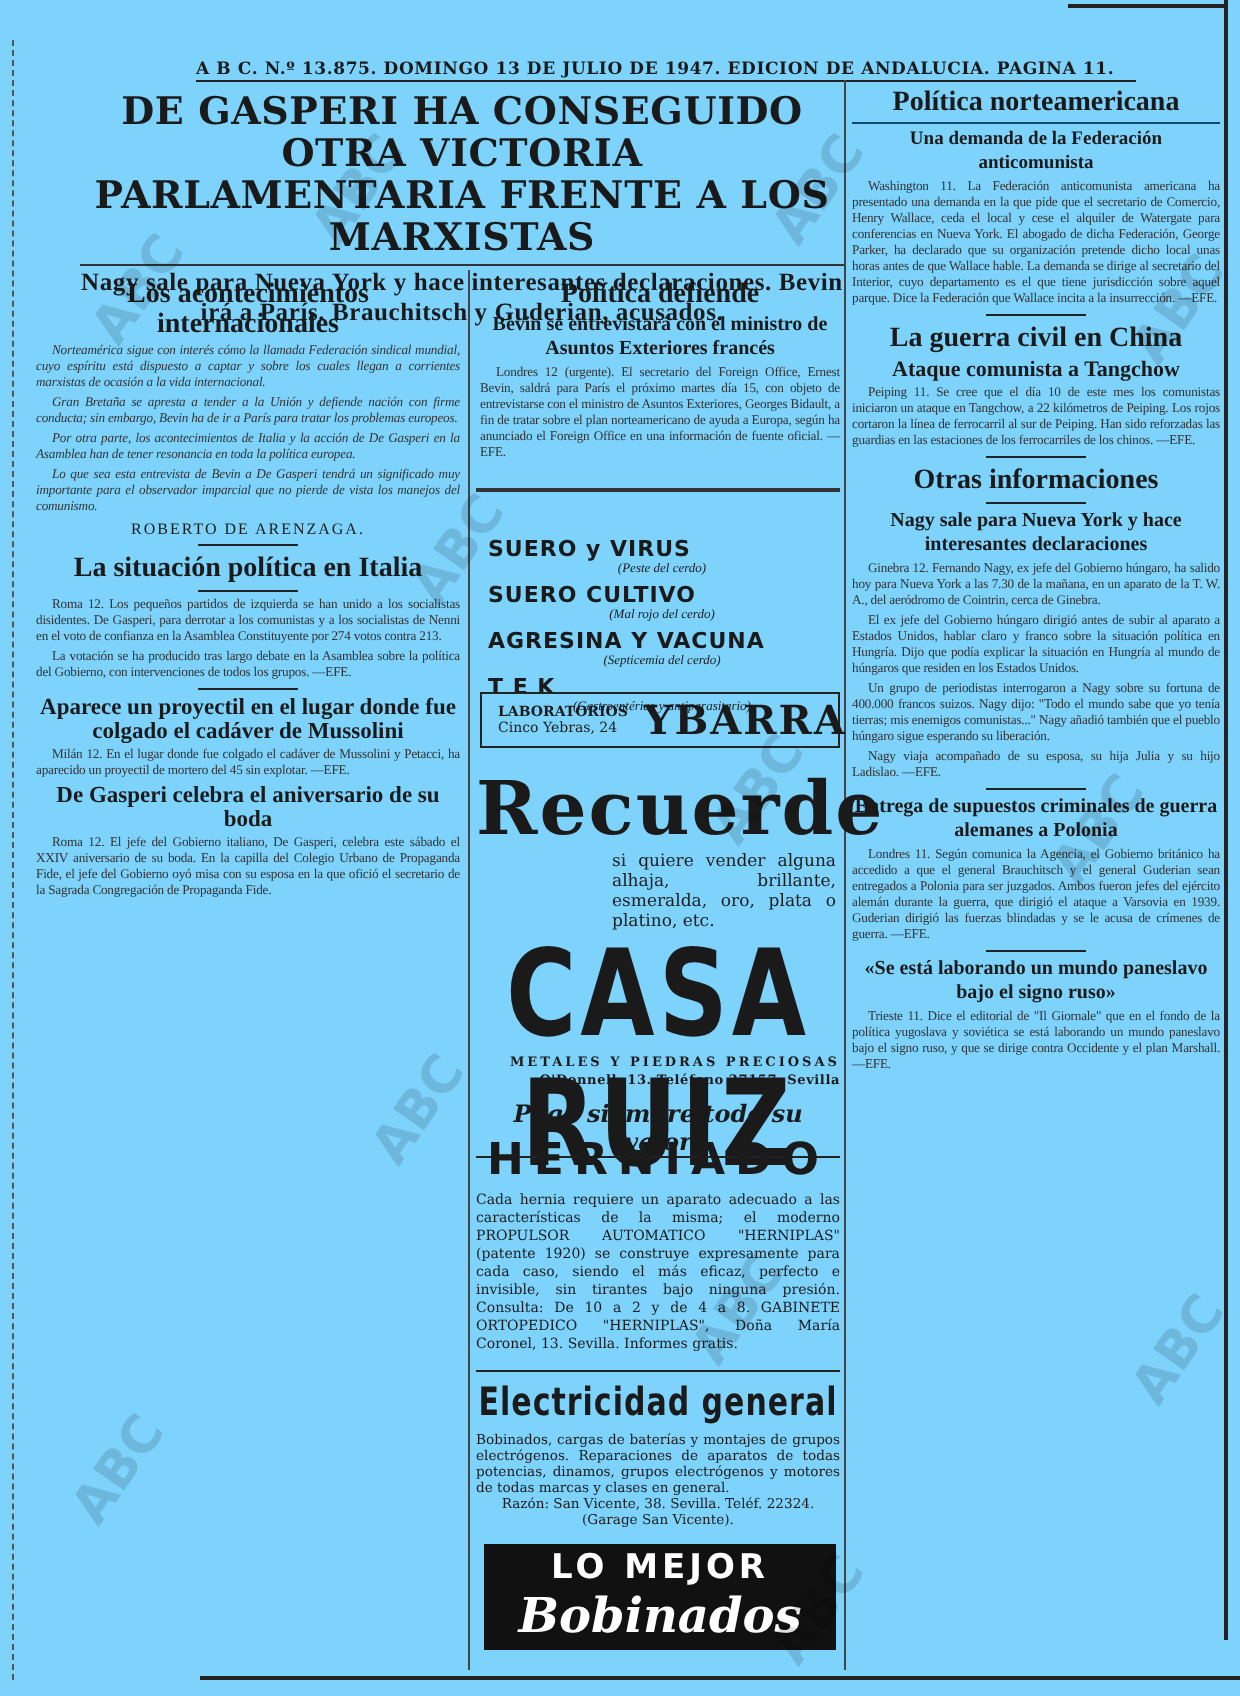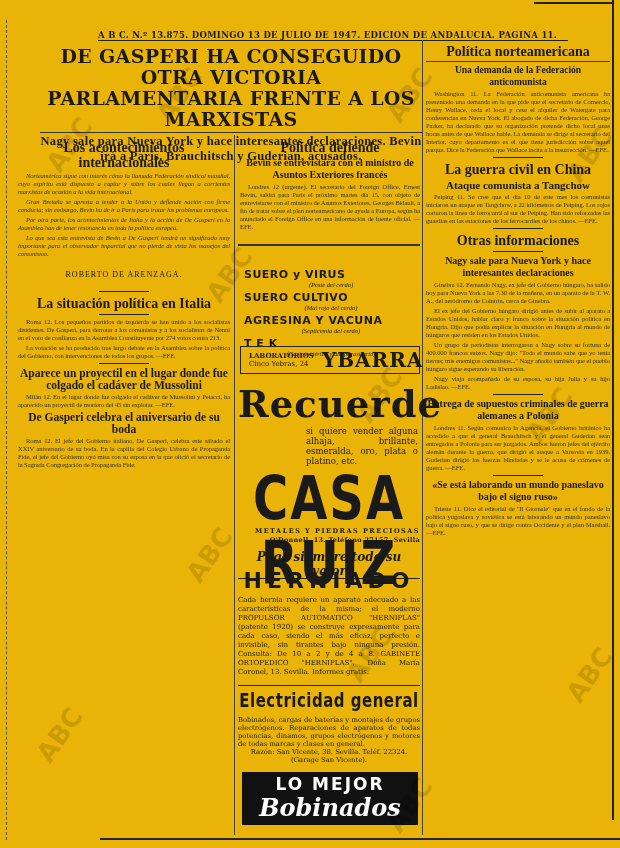--- a/index.html
+++ b/index.html
@@ -1,31 +1,31 @@
 <!DOCTYPE html>
 <html><head>
 <meta charset="utf-8">
 <style>
   html,body{margin:0;padding:0;background:#fff;}
   body{width:620px;height:848px;overflow:hidden;position:relative;font-family:"DejaVu Serif",serif;color:#1a1a1a;}
-  .page{position:absolute;left:0;top:0;width:620px;height:848px;background:#eab308;}
+  .page{position:absolute;left:0;top:0;width:620px;height:848px;background:#7dd3fc;}
   .edge-left{position:absolute;left:6px;top:20px;width:1px;height:820px;border-left:1px dashed #555;}
   .edge-right{position:absolute;right:6px;top:0;width:2px;height:820px;background:#222;}
   .edge-top{position:absolute;right:6px;top:2px;width:80px;height:2px;background:#222;}
   .folio{position:absolute;left:98px;top:30px;width:470px;font-size:8.5px;letter-spacing:.3px;white-space:nowrap;border-bottom:1px solid #222;font-weight:bold;}
   .main-head{position:absolute;left:40px;top:46px;width:382px;text-align:center;font-family:"DejaVu Serif",serif;font-weight:bold;font-size:19px;line-height:21px;letter-spacing:.3px;}
   .main-head .sub{font-size:12.5px;line-height:15px;margin-top:4px;font-weight:bold;font-family:"Liberation Serif",serif;}
   .col{position:absolute;font-family:"Liberation Serif",serif;}
   .vrule{position:absolute;width:1px;background:#444;}
   .hrule{position:absolute;height:1px;background:#333;}
   .sec-title{text-align:center;font-weight:bold;font-size:14px;line-height:15px;margin:4px 0 2px;}
   .sec-sub{text-align:center;font-weight:bold;font-size:11px;line-height:12px;margin:2px 0;}
   .body{font-size:6.6px;line-height:8px;text-align:justify;color:#333;text-indent:8px;margin:0 0 2px;font-style:italic;letter-spacing:-.1px;}
   .body.upright{font-style:normal;}
-  .sign{text-align:center;font-size:8px;letter-spacing:1px;margin:12px 0;}
+  .sign{text-align:center;font-size:8px;letter-spacing:1px;margin:2px 0;}
   .shortrule{width:50px;height:1px;background:#222;margin:3px auto;}
   .ad-line{font-family:"DejaVu Sans",sans-serif;font-weight:bold;font-size:11px;letter-spacing:.5px;margin:0;}
   .ad-note{font-size:6.5px;text-align:center;margin:0 0 3px;font-style:italic;}
   .ybarra{position:absolute;left:240px;top:346px;width:178px;height:26px;border:1.5px solid #222;display:flex;align-items:center;}
   .ybarra .logo{width:24px;height:20px;border-radius:50%;background:#222;margin:0 4px;}
   .ybarra .lab{font-size:7px;font-weight:bold;line-height:9px;}
   .ybarra .big{font-family:"DejaVu Serif",serif;font-size:20px;font-weight:bold;margin-left:8px;letter-spacing:1px;}
   .recuerde{position:absolute;left:238px;top:384px;width:182px;font-family:"DejaVu Serif",serif;font-weight:bold;font-size:37px;letter-spacing:1px;line-height:40px;}
   .recuerde-txt{position:absolute;left:306px;top:426px;width:112px;font-size:8.5px;line-height:10px;text-align:justify;}
   .casaruiz{position:absolute;left:238px;top:465px;width:182px;text-align:center;font-family:"DejaVu Sans",sans-serif;font-weight:bold;font-size:48px;line-height:52px;transform:scaleY(1.25);transform-origin:top;letter-spacing:2px;}

